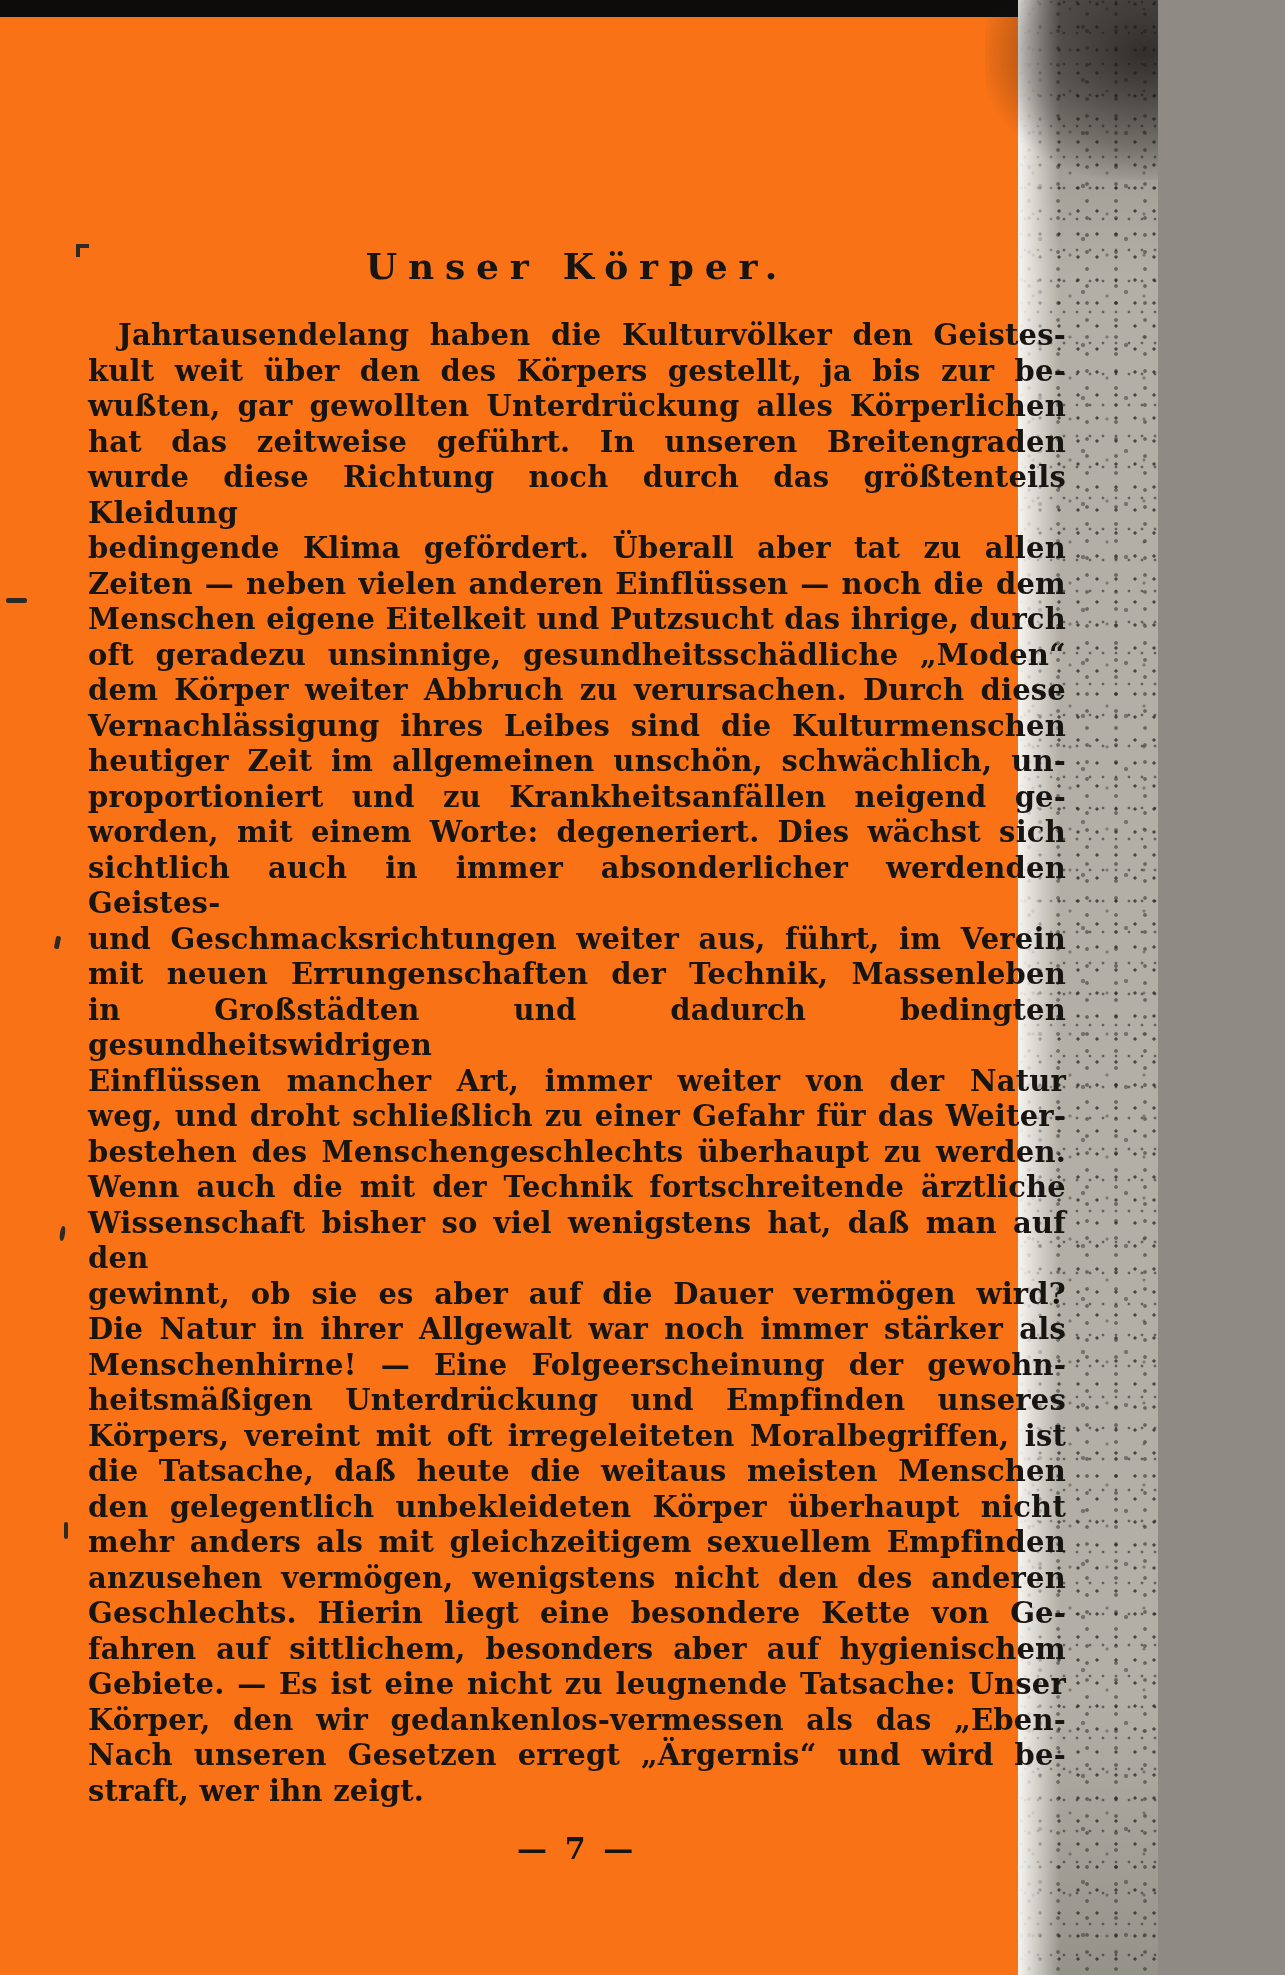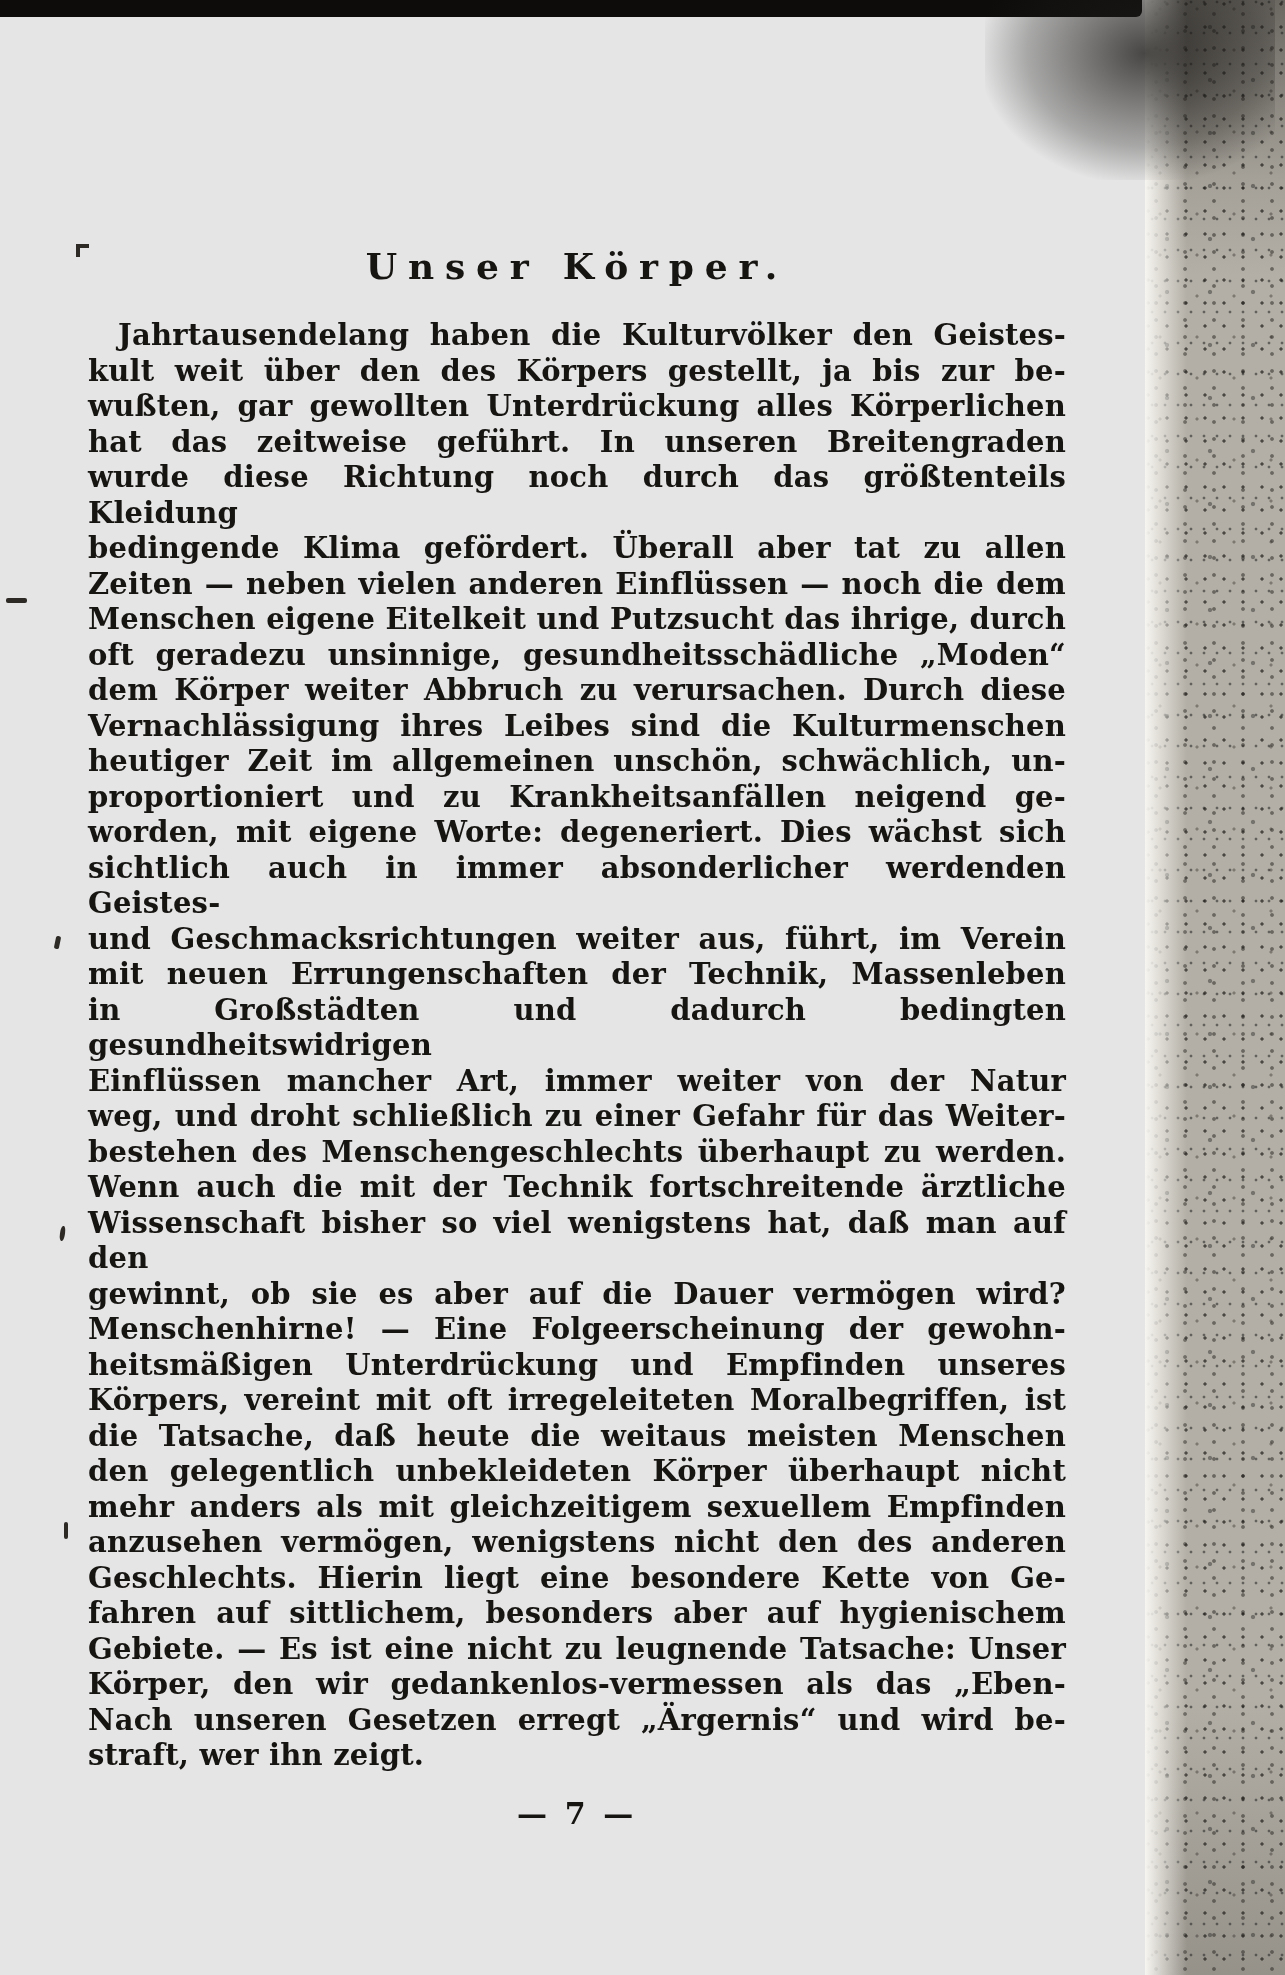--- a/index.html
+++ b/index.html
@@ -3,23 +3,23 @@
 <meta charset="utf-8">
 <style>
   html, body {
     margin: 0;
     padding: 0;
     background: #8f8b84;
     font-family: "DejaVu Serif", "Liberation Serif", serif;
   }
   .page {
     position: relative;
-    width: 1285px;
+    width: 1158px;
     height: 1975px;
-    background: #e5e5e5;
+    background: #f97316;
     overflow: hidden;
     color: #171512;
   }
   
   .scan-top-bar {
     position: absolute;
     left: 0; top: 0;
     width: 1142px; height: 17px;
     background: #0d0c0a;
     border-bottom-right-radius: 6px;
@@ -128,31 +128,32 @@
       <div class="line">hat das zeitweise geführt. In unseren Breitengraden</div>
       <div class="line">wurde diese Richtung noch durch das größtenteils Kleidung</div>
       <div class="line">bedingende Klima gefördert. Überall aber tat zu allen</div>
       <div class="line">Zeiten — neben vielen anderen Einflüssen — noch die dem</div>
       <div class="line">Menschen eigene Eitelkeit und Putzsucht das ihrige, durch</div>
       <div class="line">oft geradezu unsinnige, gesundheitsschädliche „Moden“</div>
       <div class="line">dem Körper weiter Abbruch zu verursachen. Durch diese</div>
       <div class="line">Vernachlässigung ihres Leibes sind die Kulturmenschen</div>
       <div class="line">heutiger Zeit im allgemeinen unschön, schwächlich, un-</div>
       <div class="line">proportioniert und zu Krankheitsanfällen neigend ge-</div>
-      <div class="line">worden, mit eigene Worte: degeneriert. Dies wächst sich</div>
+      <div class="line">worden, mit einem Worte: degeneriert. Dies wächst sich</div>
       <div class="line">sichtlich auch in immer absonderlicher werdenden Geistes-</div>
       <div class="line">und Geschmacksrichtungen weiter aus, führt, im Verein</div>
       <div class="line">mit neuen Errungenschaften der Technik, Massenleben</div>
       <div class="line">in Großstädten und dadurch bedingten gesundheitswidrigen</div>
       <div class="line">Einflüssen mancher Art, immer weiter von der Natur</div>
       <div class="line">weg, und droht schließlich zu einer Gefahr für das Weiter-</div>
       <div class="line">bestehen des Menschengeschlechts überhaupt zu werden.</div>
       <div class="line">Wenn auch die mit der Technik fortschreitende ärztliche</div>
       <div class="line">Wissenschaft bisher so viel wenigstens hat, daß man auf den</div>
       <div class="line">gewinnt, ob sie es aber auf die Dauer vermögen wird?</div>
+      <div class="line">Die Natur in ihrer Allgewalt war noch immer stärker als</div>
       <div class="line">Menschenhirne! — Eine Folgeerscheinung der gewohn-</div>
       <div class="line">heitsmäßigen Unterdrückung und Empfinden unseres</div>
       <div class="line">Körpers, vereint mit oft irregeleiteten Moralbegriffen, ist</div>
       <div class="line">die Tatsache, daß heute die weitaus meisten Menschen</div>
       <div class="line">den gelegentlich unbekleideten Körper überhaupt nicht</div>
       <div class="line">mehr anders als mit gleichzeitigem sexuellem Empfinden</div>
       <div class="line">anzusehen vermögen, wenigstens nicht den des anderen</div>
       <div class="line">Geschlechts. Hierin liegt eine besondere Kette von Ge-</div>
       <div class="line">fahren auf sittlichem, besonders aber auf hygienischem</div>
       <div class="line">Gebiete. — Es ist eine nicht zu leugnende Tatsache: Unser</div>

